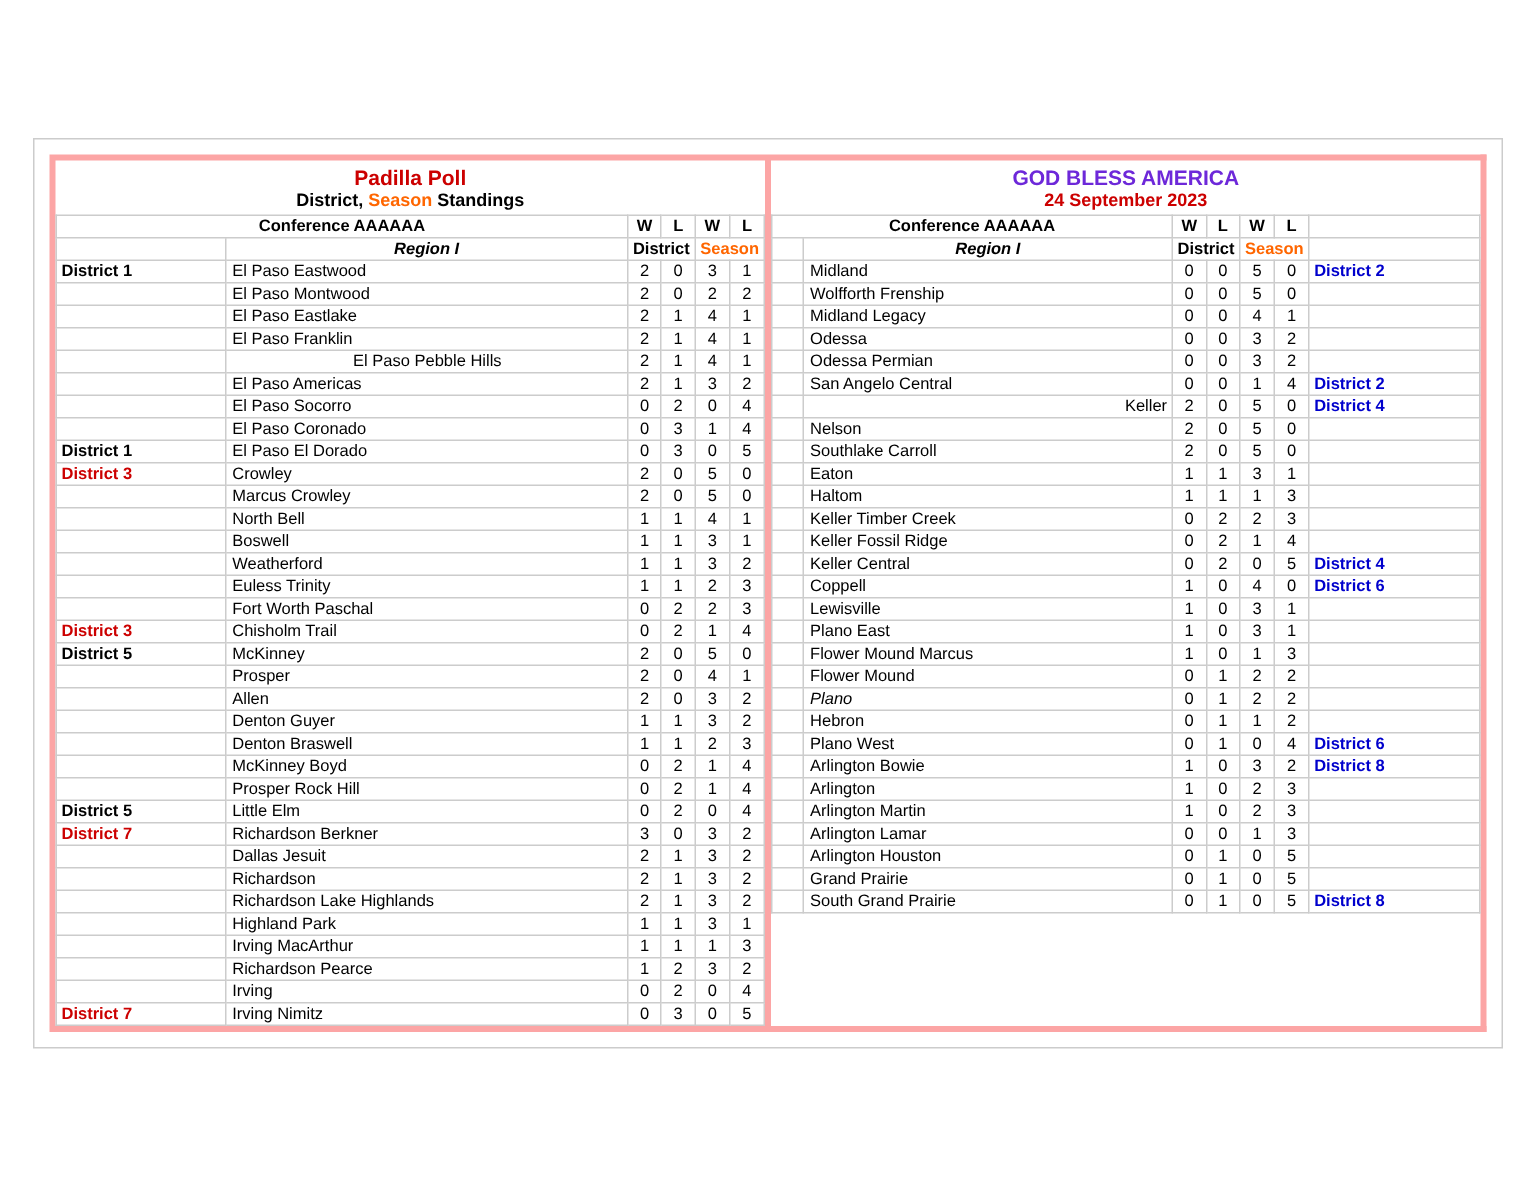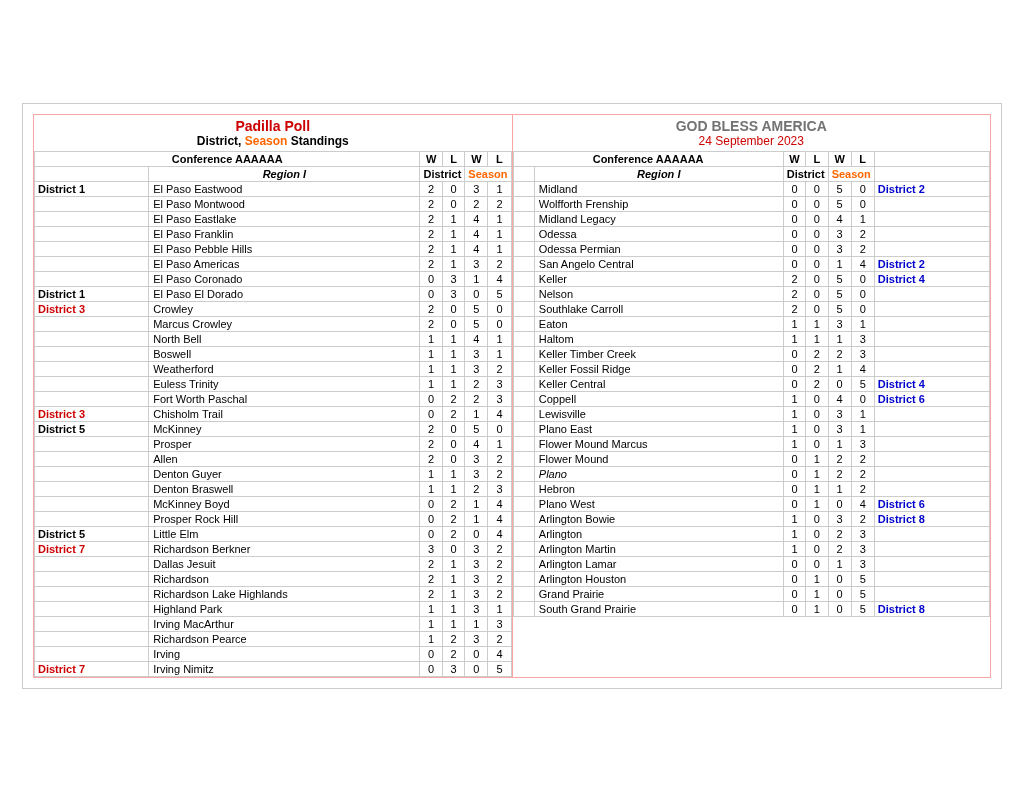--- a/index.html
+++ b/index.html
@@ -18,48 +18,48 @@
       border: 1px solid #ccc;
       width: 980px;
       padding: 10px;
     }
     .main-layout {
       display: flex;
       gap: 0;
     }
     .panel {
       flex: 1;
-      border: 1px solid #fca5a5;
+      border: 4px solid #fca5a5;
     }
     .panel + .panel {
       border-left: none;
     }
     .panel-header {
       text-align: center;
       padding: 3px 2px;
     }
     .panel-title-red {
       color: #cc0000;
       font-size: 14px;
       font-weight: bold;
     }
     .panel-title-blue {
-      color: #737373;
+      color: #6d28d9;
       font-size: 14px;
       font-weight: bold;
     }
     .panel-subtitle {
       font-size: 12px;
       font-weight: bold;
     }
     .panel-subtitle .orange { color: #ff6600; }
     .panel-date {
       color: #cc0000;
       font-size: 12px;
-      font-weight: normal;
+      font-weight: bold;
     }
     table {
       width: 100%;
       border-collapse: collapse;
     }
     th, td {
       border: 1px solid #ccc;
       padding: 1px 3px;
       white-space: nowrap;
     }
@@ -142,33 +142,41 @@
             <tr>
               <td style="font-weight: bold; white-space: nowrap; min-width: 60px;"></td>
               <td style="padding-left: 4px;">El Paso Franklin</td>
               <td class="number">2</td>
               <td class="number">1</td>
               <td class="number">4</td>
               <td class="number">1</td>
             </tr>
             <tr>
               <td style="font-weight: bold; white-space: nowrap; min-width: 60px;"></td>
-              <td style="padding-left: 4px;">El Paso Pebble Hills</td>
+              <td style="padding-left: 4px; text-align: center;">El Paso Pebble Hills</td>
               <td class="number">2</td>
               <td class="number">1</td>
               <td class="number">4</td>
               <td class="number">1</td>
             </tr>
             <tr>
               <td style="font-weight: bold; white-space: nowrap; min-width: 60px;"></td>
               <td style="padding-left: 4px;">El Paso Americas</td>
               <td class="number">2</td>
               <td class="number">1</td>
               <td class="number">3</td>
               <td class="number">2</td>
+            </tr>
+            <tr>
+              <td style="font-weight: bold; white-space: nowrap; min-width: 60px;"></td>
+              <td style="padding-left: 4px;">El Paso Socorro</td>
+              <td class="number">0</td>
+              <td class="number">2</td>
+              <td class="number">0</td>
+              <td class="number">4</td>
             </tr>
             <tr>
               <td style="font-weight: bold; white-space: nowrap; min-width: 60px;"></td>
               <td style="padding-left: 4px;">El Paso Coronado</td>
               <td class="number">0</td>
               <td class="number">3</td>
               <td class="number">1</td>
               <td class="number">4</td>
             </tr>
             <tr>
@@ -456,21 +464,21 @@
               <td style="min-width: 10px;"></td>
               <td style="padding-left: 4px;">San Angelo Central</td>
               <td class="number">0</td>
               <td class="number">0</td>
               <td class="number">1</td>
               <td class="number">4</td>
               <td style="white-space: nowrap; color: rgb(0, 0, 204); font-weight: bold;">District 2</td>
             </tr>
             <tr>
               <td style="min-width: 10px;"></td>
-              <td style="padding-left: 4px;">Keller</td>
+              <td style="padding-left: 4px; text-align: right;">Keller</td>
               <td class="number">2</td>
               <td class="number">0</td>
               <td class="number">5</td>
               <td class="number">0</td>
               <td style="white-space: nowrap; color: rgb(0, 0, 204); font-weight: bold;">District 4</td>
             </tr>
             <tr>
               <td style="min-width: 10px;"></td>
               <td style="padding-left: 4px;">Nelson</td>
               <td class="number">2</td>

